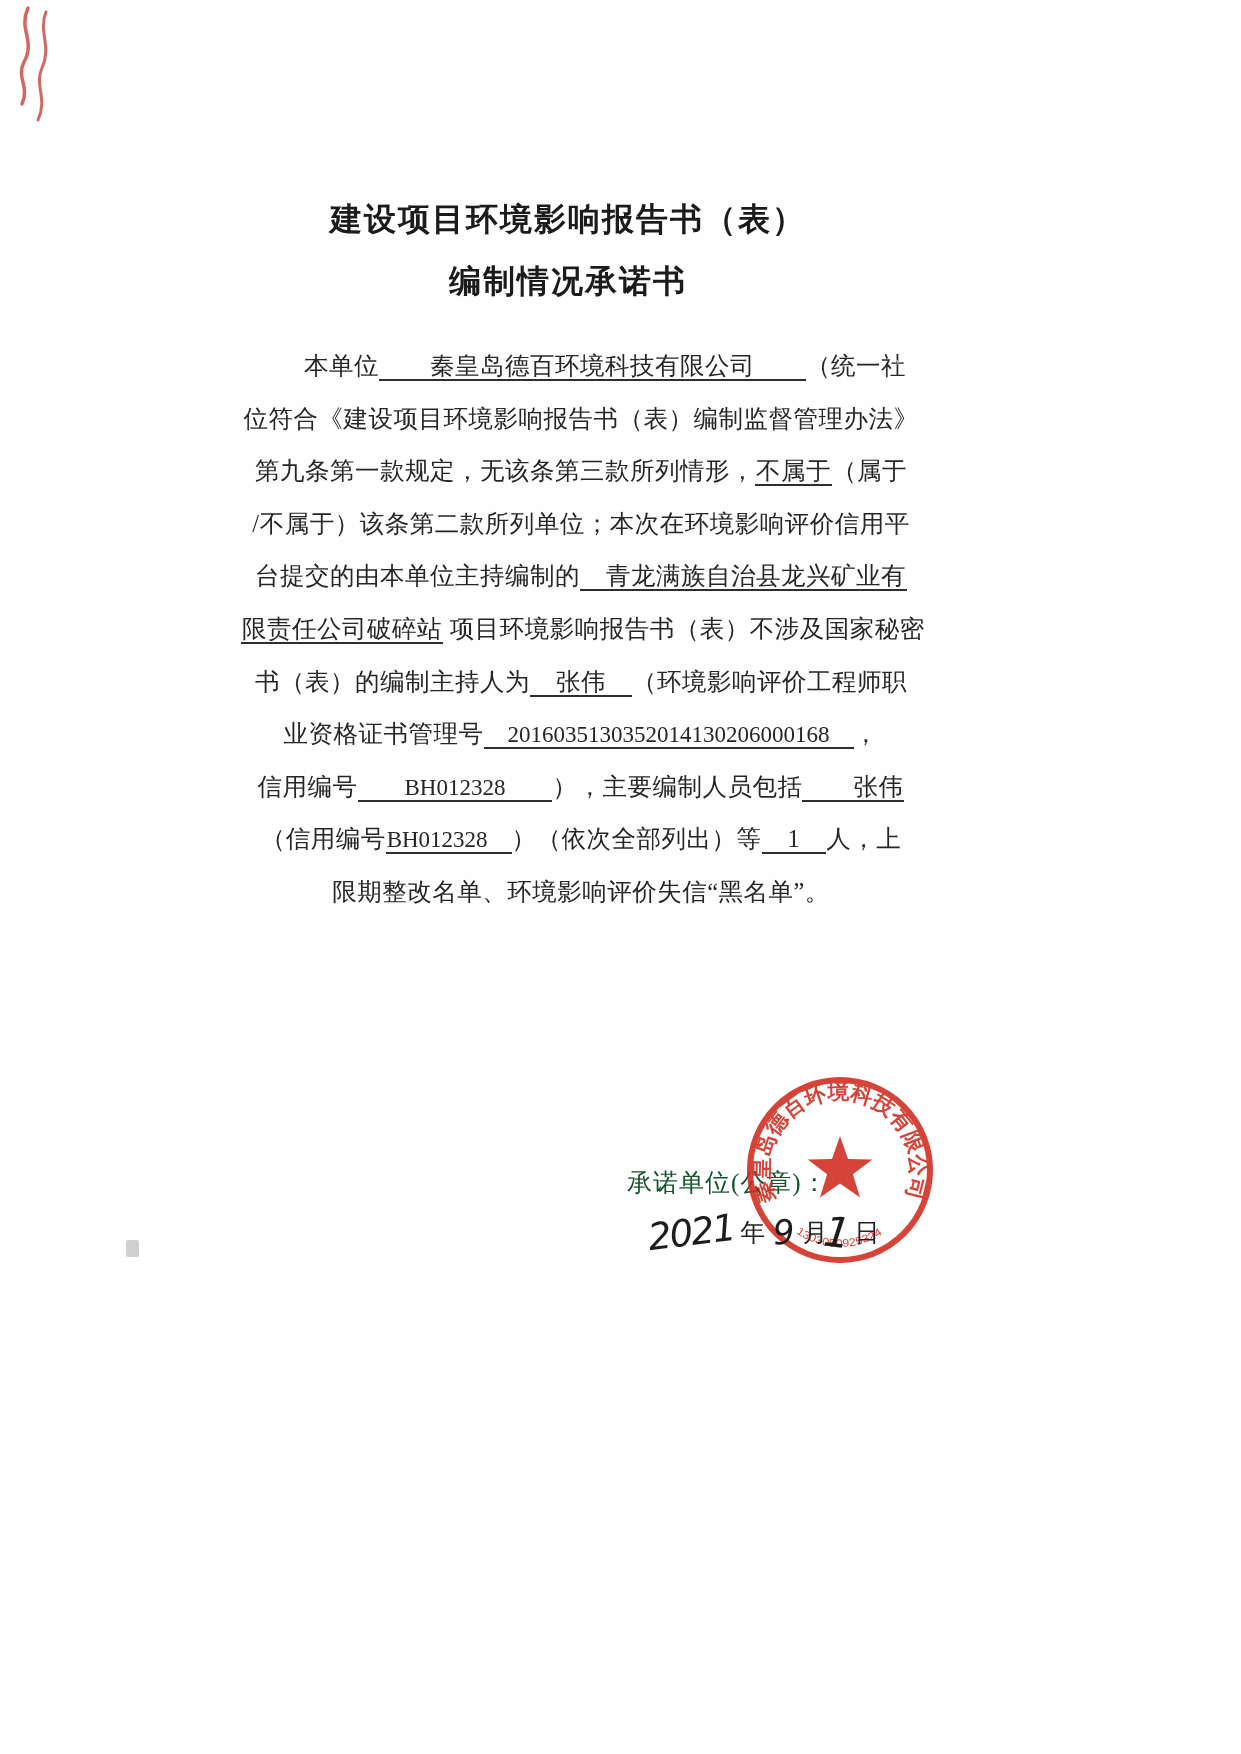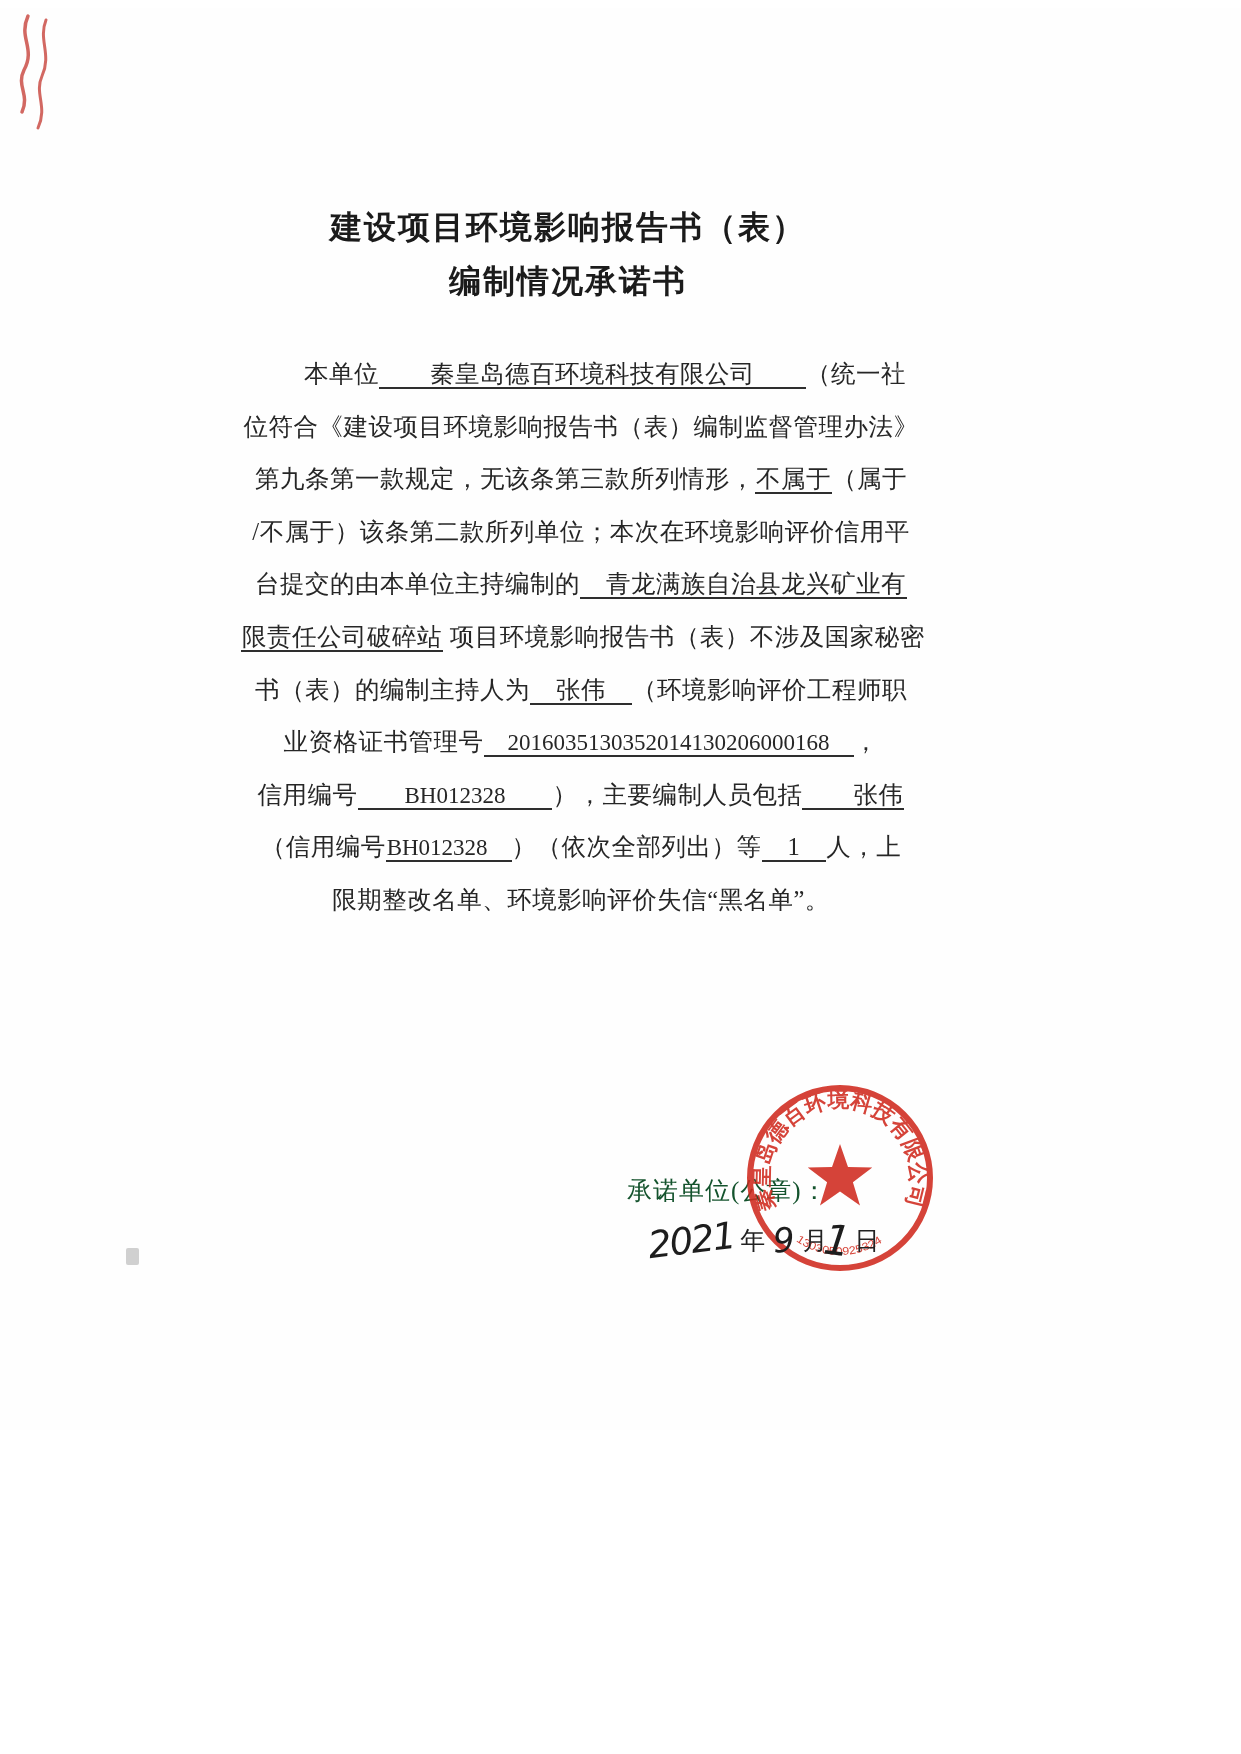--- a/index.html
+++ b/index.html
@@ -1,27 +1,27 @@
 <!DOCTYPE html>
 <html><head>
 <meta charset="utf-8">
 <style>
   html,body{margin:0;padding:0;background:#ffffff;}
   .page{
     position:relative;width:1241px;height:1422px;background:#fefefde8;
     background:#fefefe;overflow:hidden;
-    font-family:"Liberation Serif","DejaVu Serif",serif;color:#262626;margin-top:8px;
+    font-family:"Liberation Serif","DejaVu Serif",serif;color:#262626;
   }
   .title{
     position:absolute;left:238px;width:660px;text-align:center;
     font-family:"Liberation Sans","DejaVu Sans",sans-serif;
     font-weight:700;font-size:32px;color:#1b1b1b;letter-spacing:2px;white-space:nowrap;
   }
   .title-1{top:198px;}
-  .title-2{top:252px;}
+  .title-2{top:260px;}
   .body-lines{position:absolute;left:241px;top:340px;width:680px;}
   .line{
     height:52.6px;line-height:52.6px;font-size:24.5px;white-space:nowrap;
     color:#262626;letter-spacing:0.5px;text-align:center;
   }
   .line.indent{padding-left:48px;}
   .seg{display:inline;}
   .seg.u{border-bottom:2px solid #2e2e2e;padding:0 1px;}
   .seg.num{font-size:23px;letter-spacing:0;}
   .sig{

